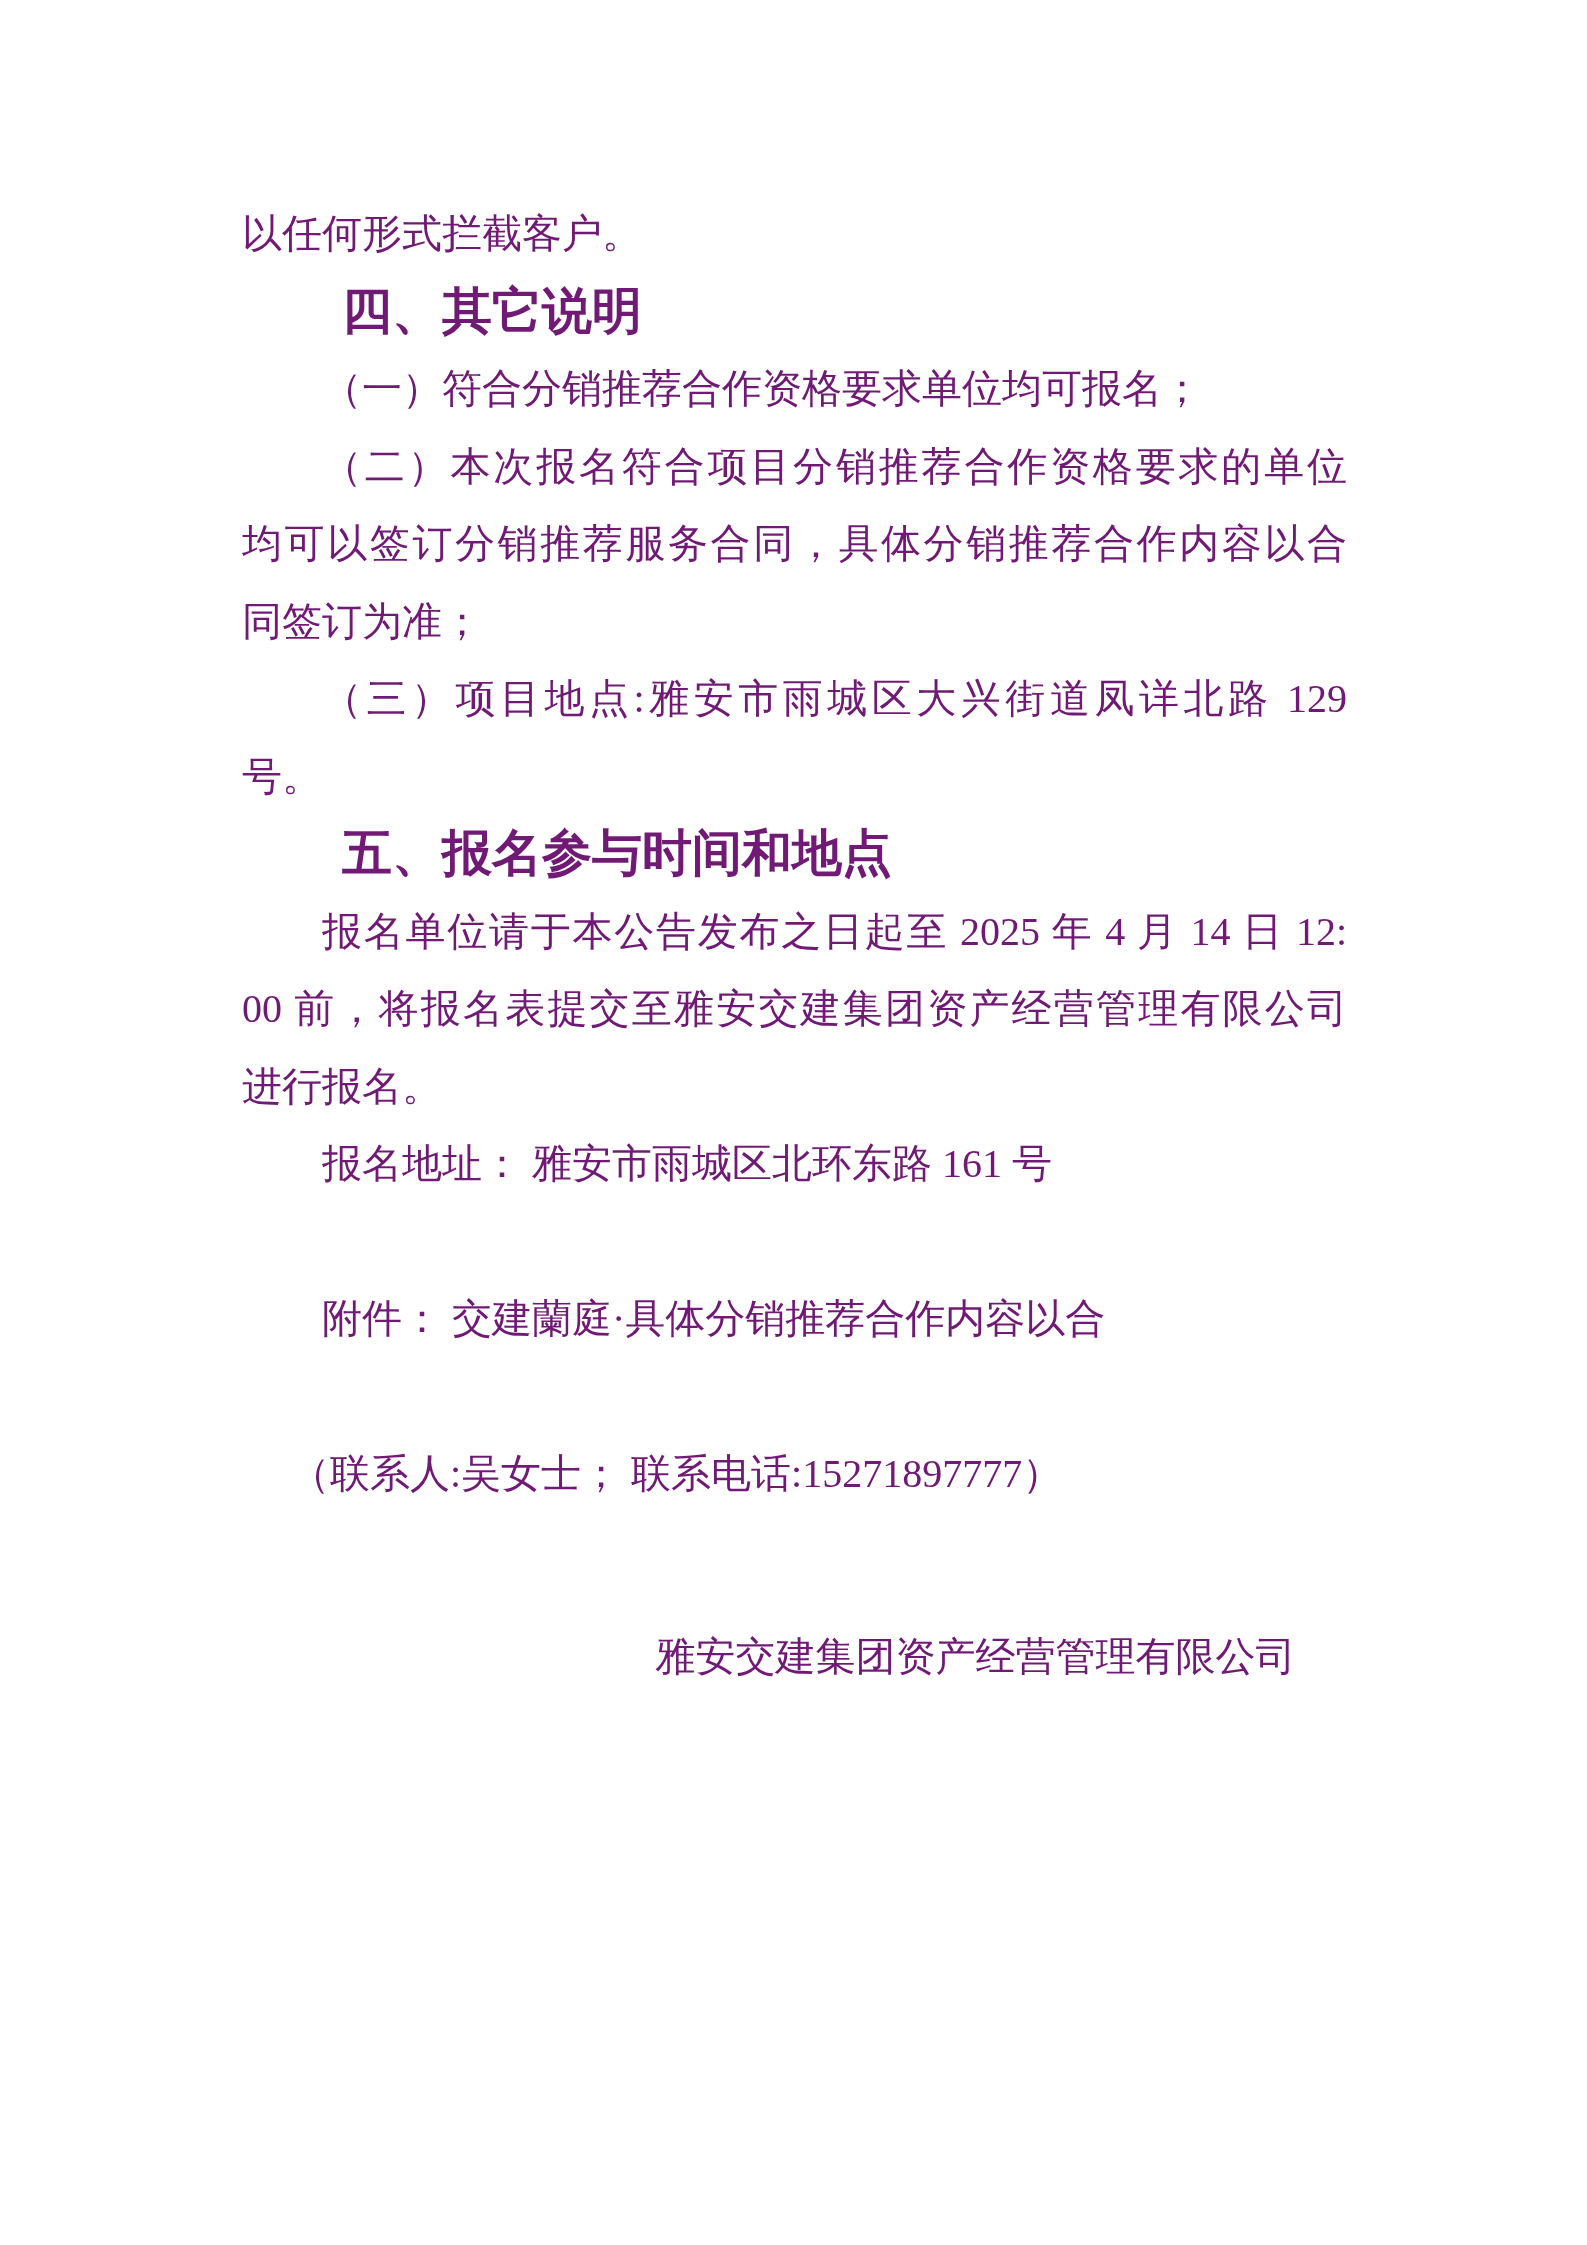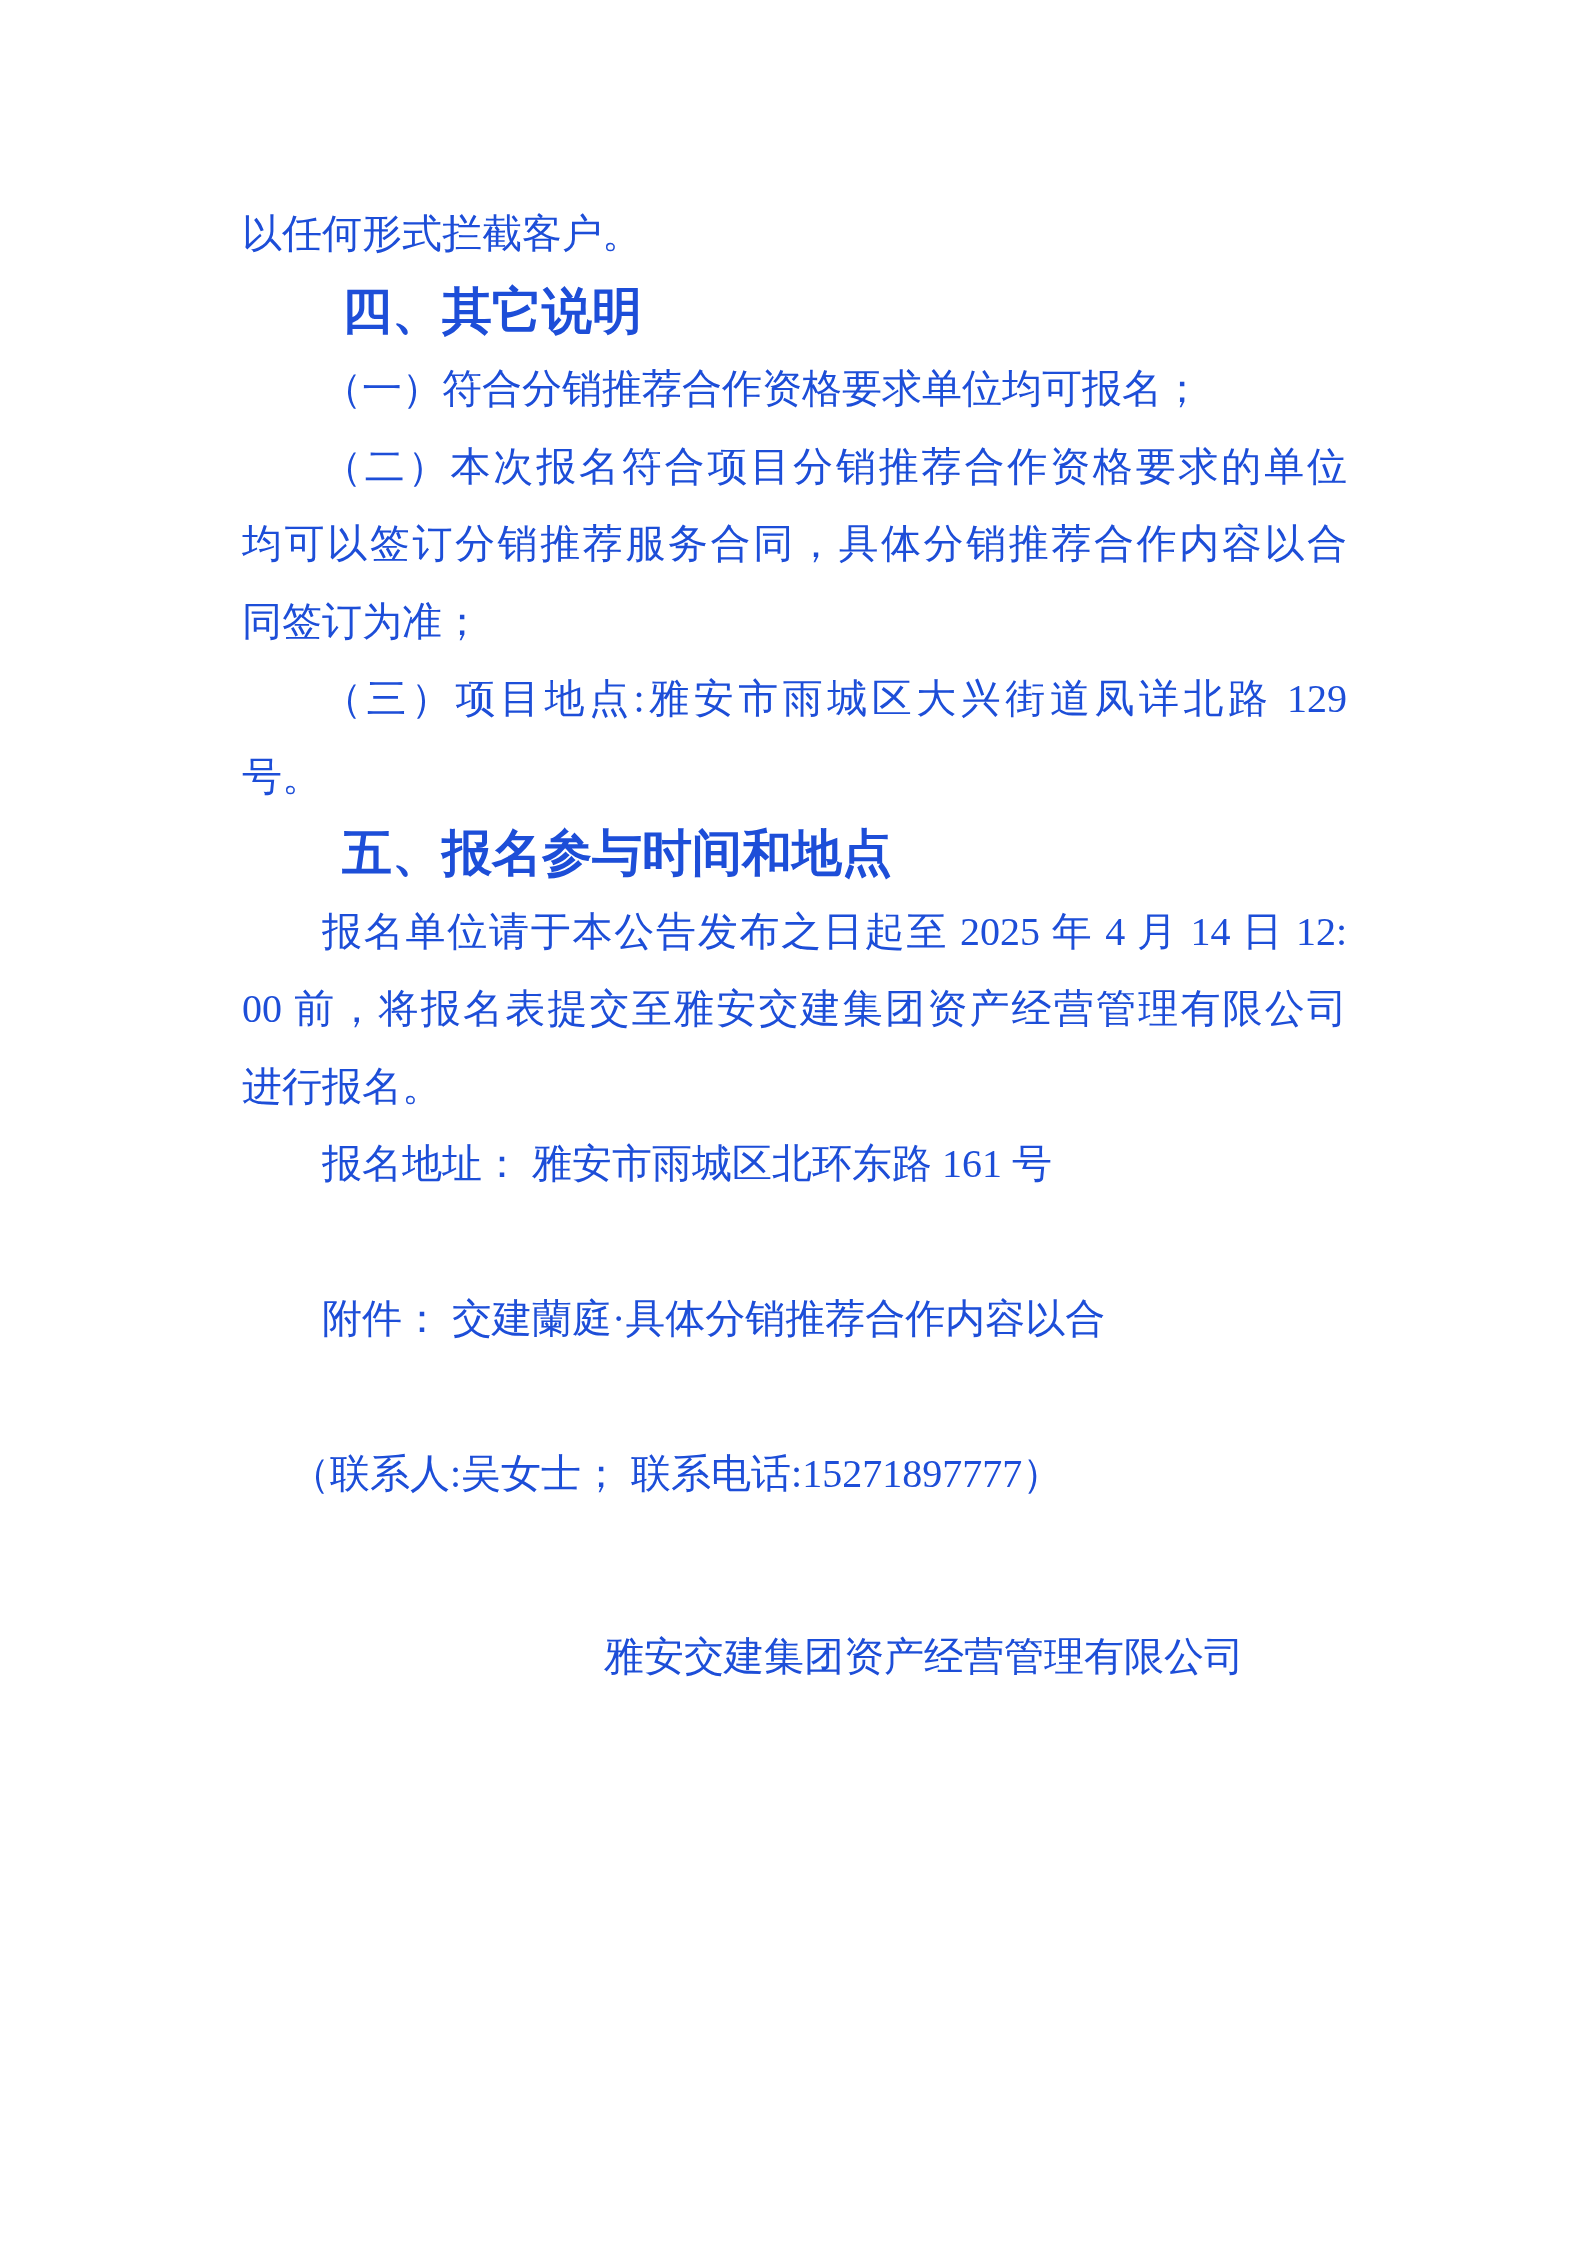--- a/index.html
+++ b/index.html
@@ -5,21 +5,21 @@
   html, body {
     margin: 0;
     padding: 0;
     background: #ffffff;
   }
   .page {
     position: relative;
     width: 1587px;
     height: 2245px;
     background: #ffffff;
-    color: #1d4ed8;
+    color: #701a75;
     font-family: "Liberation Serif", "DejaVu Serif", serif;
     font-size: 40px;
     box-sizing: border-box;
     padding: 195px 240px 8px 242px;
     overflow: hidden;
   }
   .line {
     line-height: 77.5px;
     min-height: 77.5px;
     white-space: pre-wrap;
@@ -31,20 +31,21 @@
     font-weight: bold;
     font-size: 50px;
   }
   .fill {
     text-align: justify;
     text-align-last: justify;
   }
   .blank { height: 77.5px; }
   .spacer-sig { height: 105px; }
   .sig {
+    text-align: center;
     margin-left: 362px;
     line-height: 77.5px;
     min-height: 77.5px;
   }
 </style>
 </head>
 <body>
 
 <div class="page">
 

